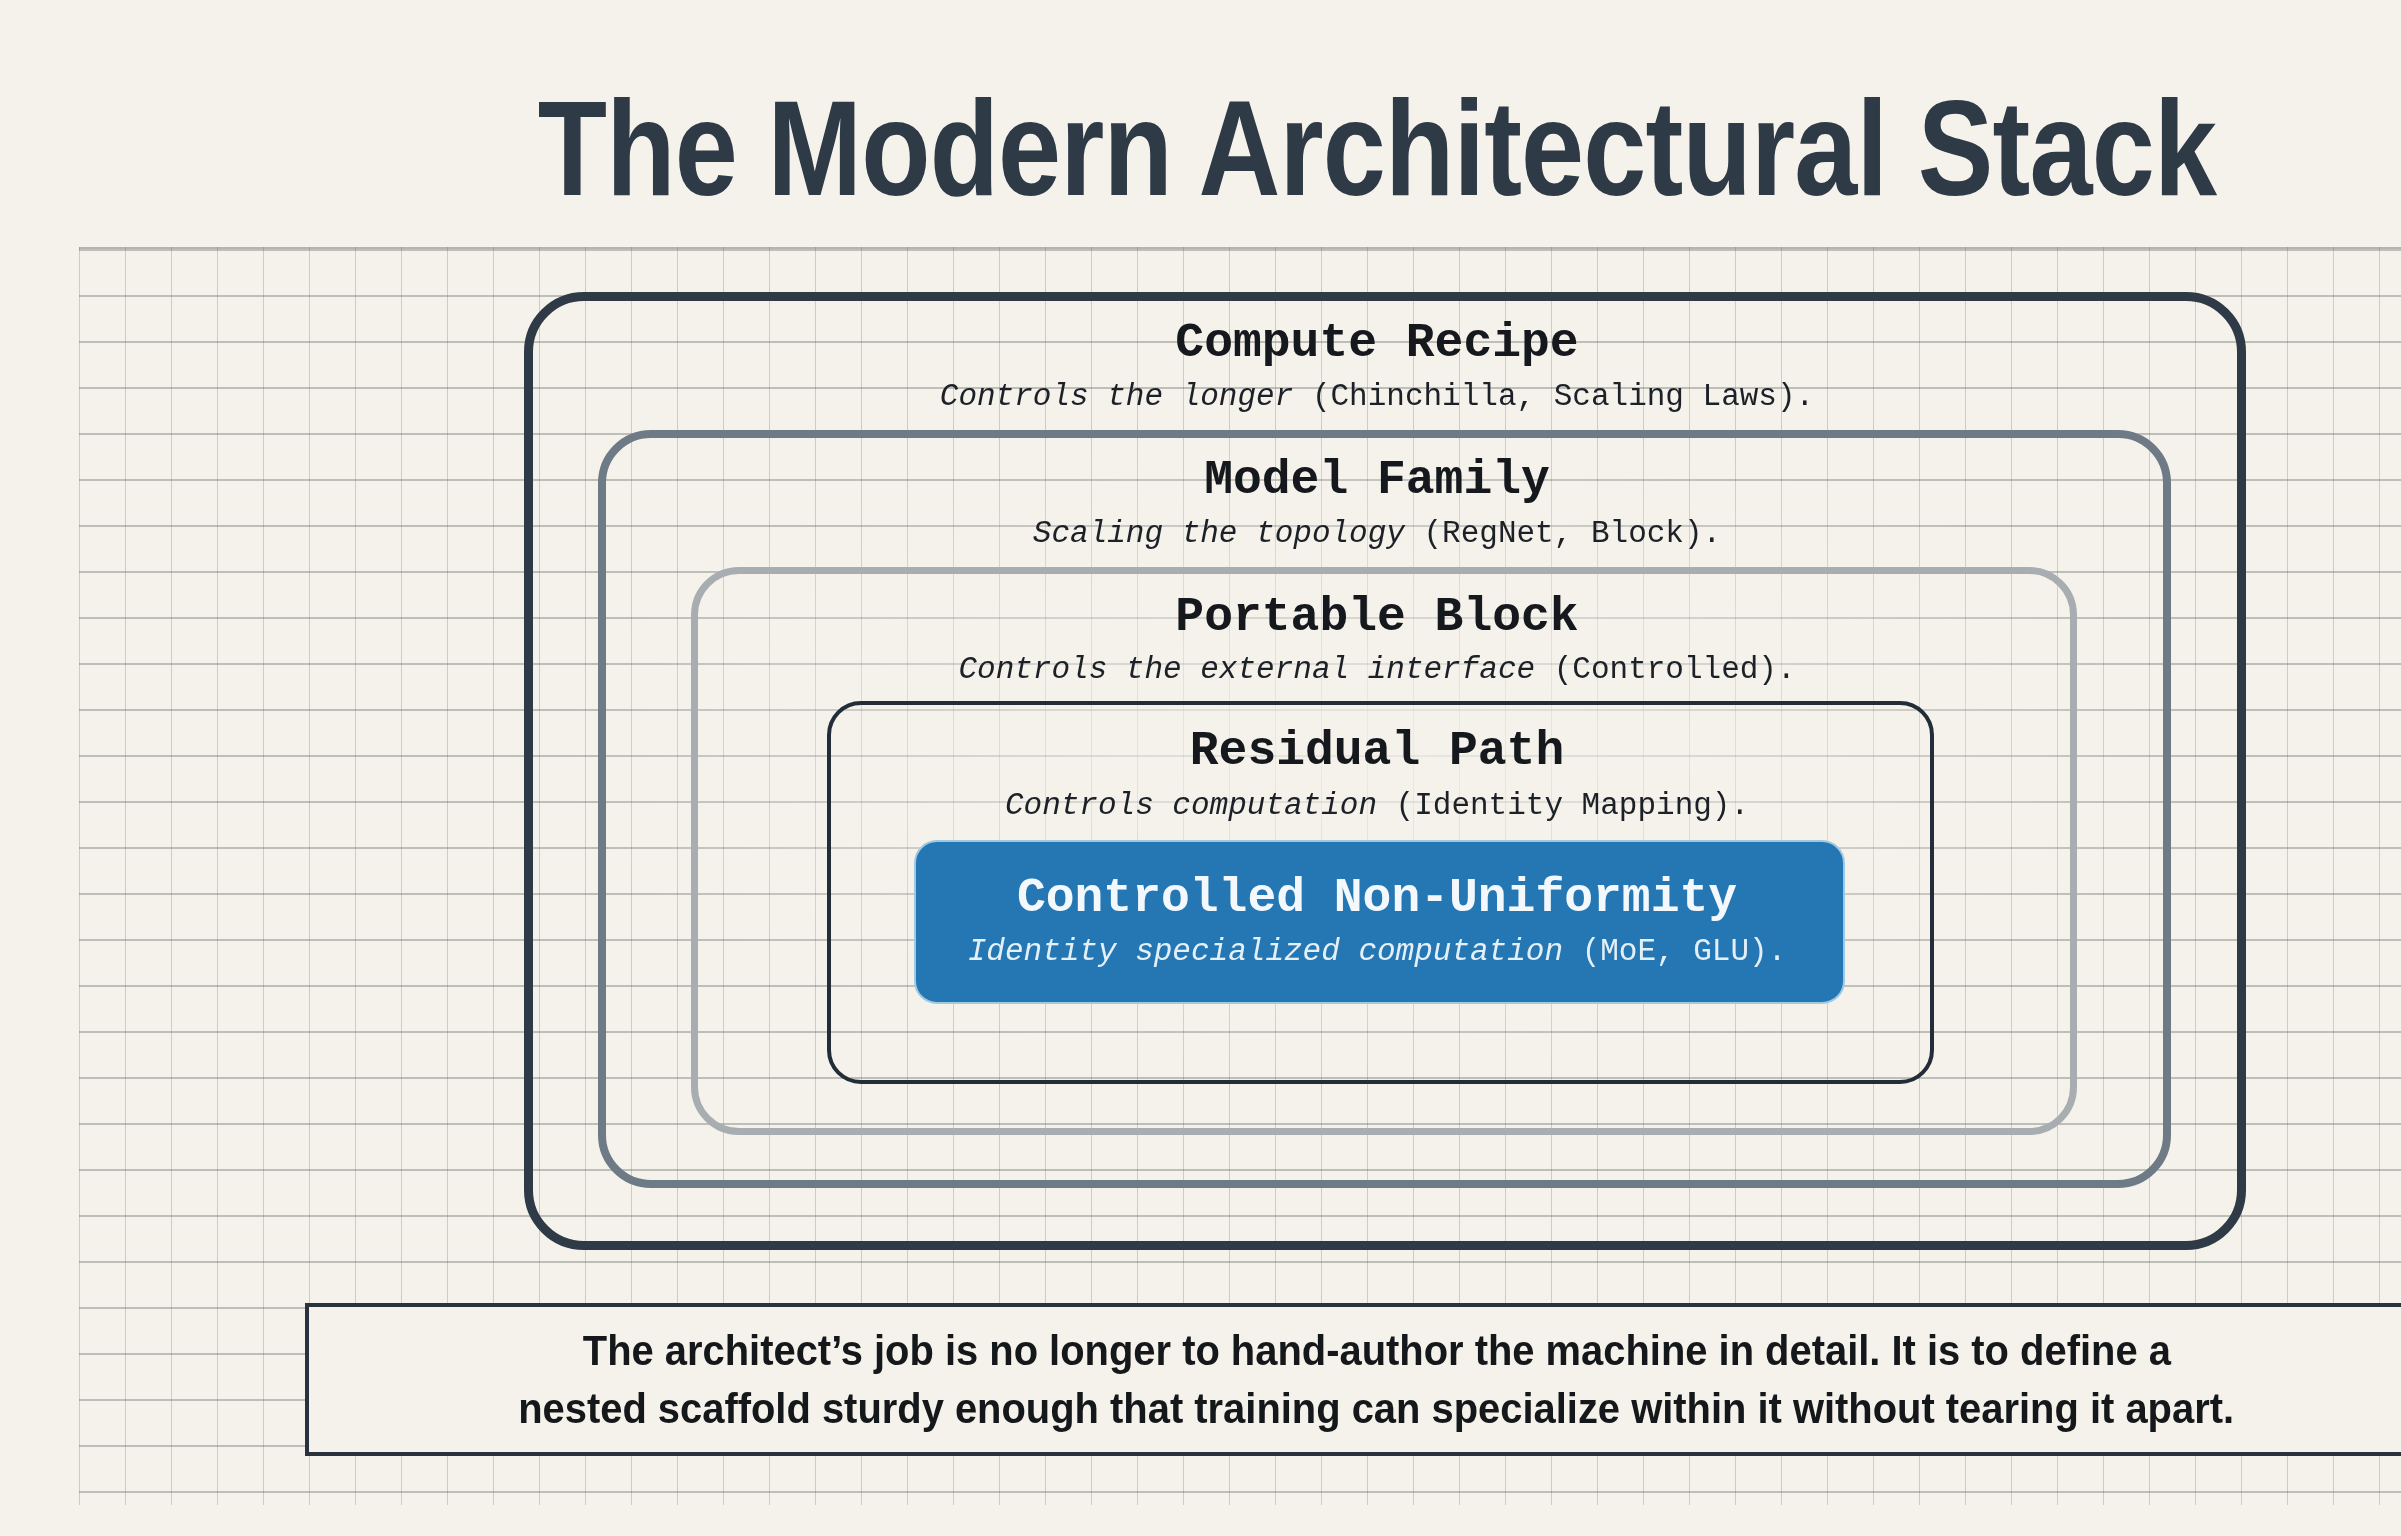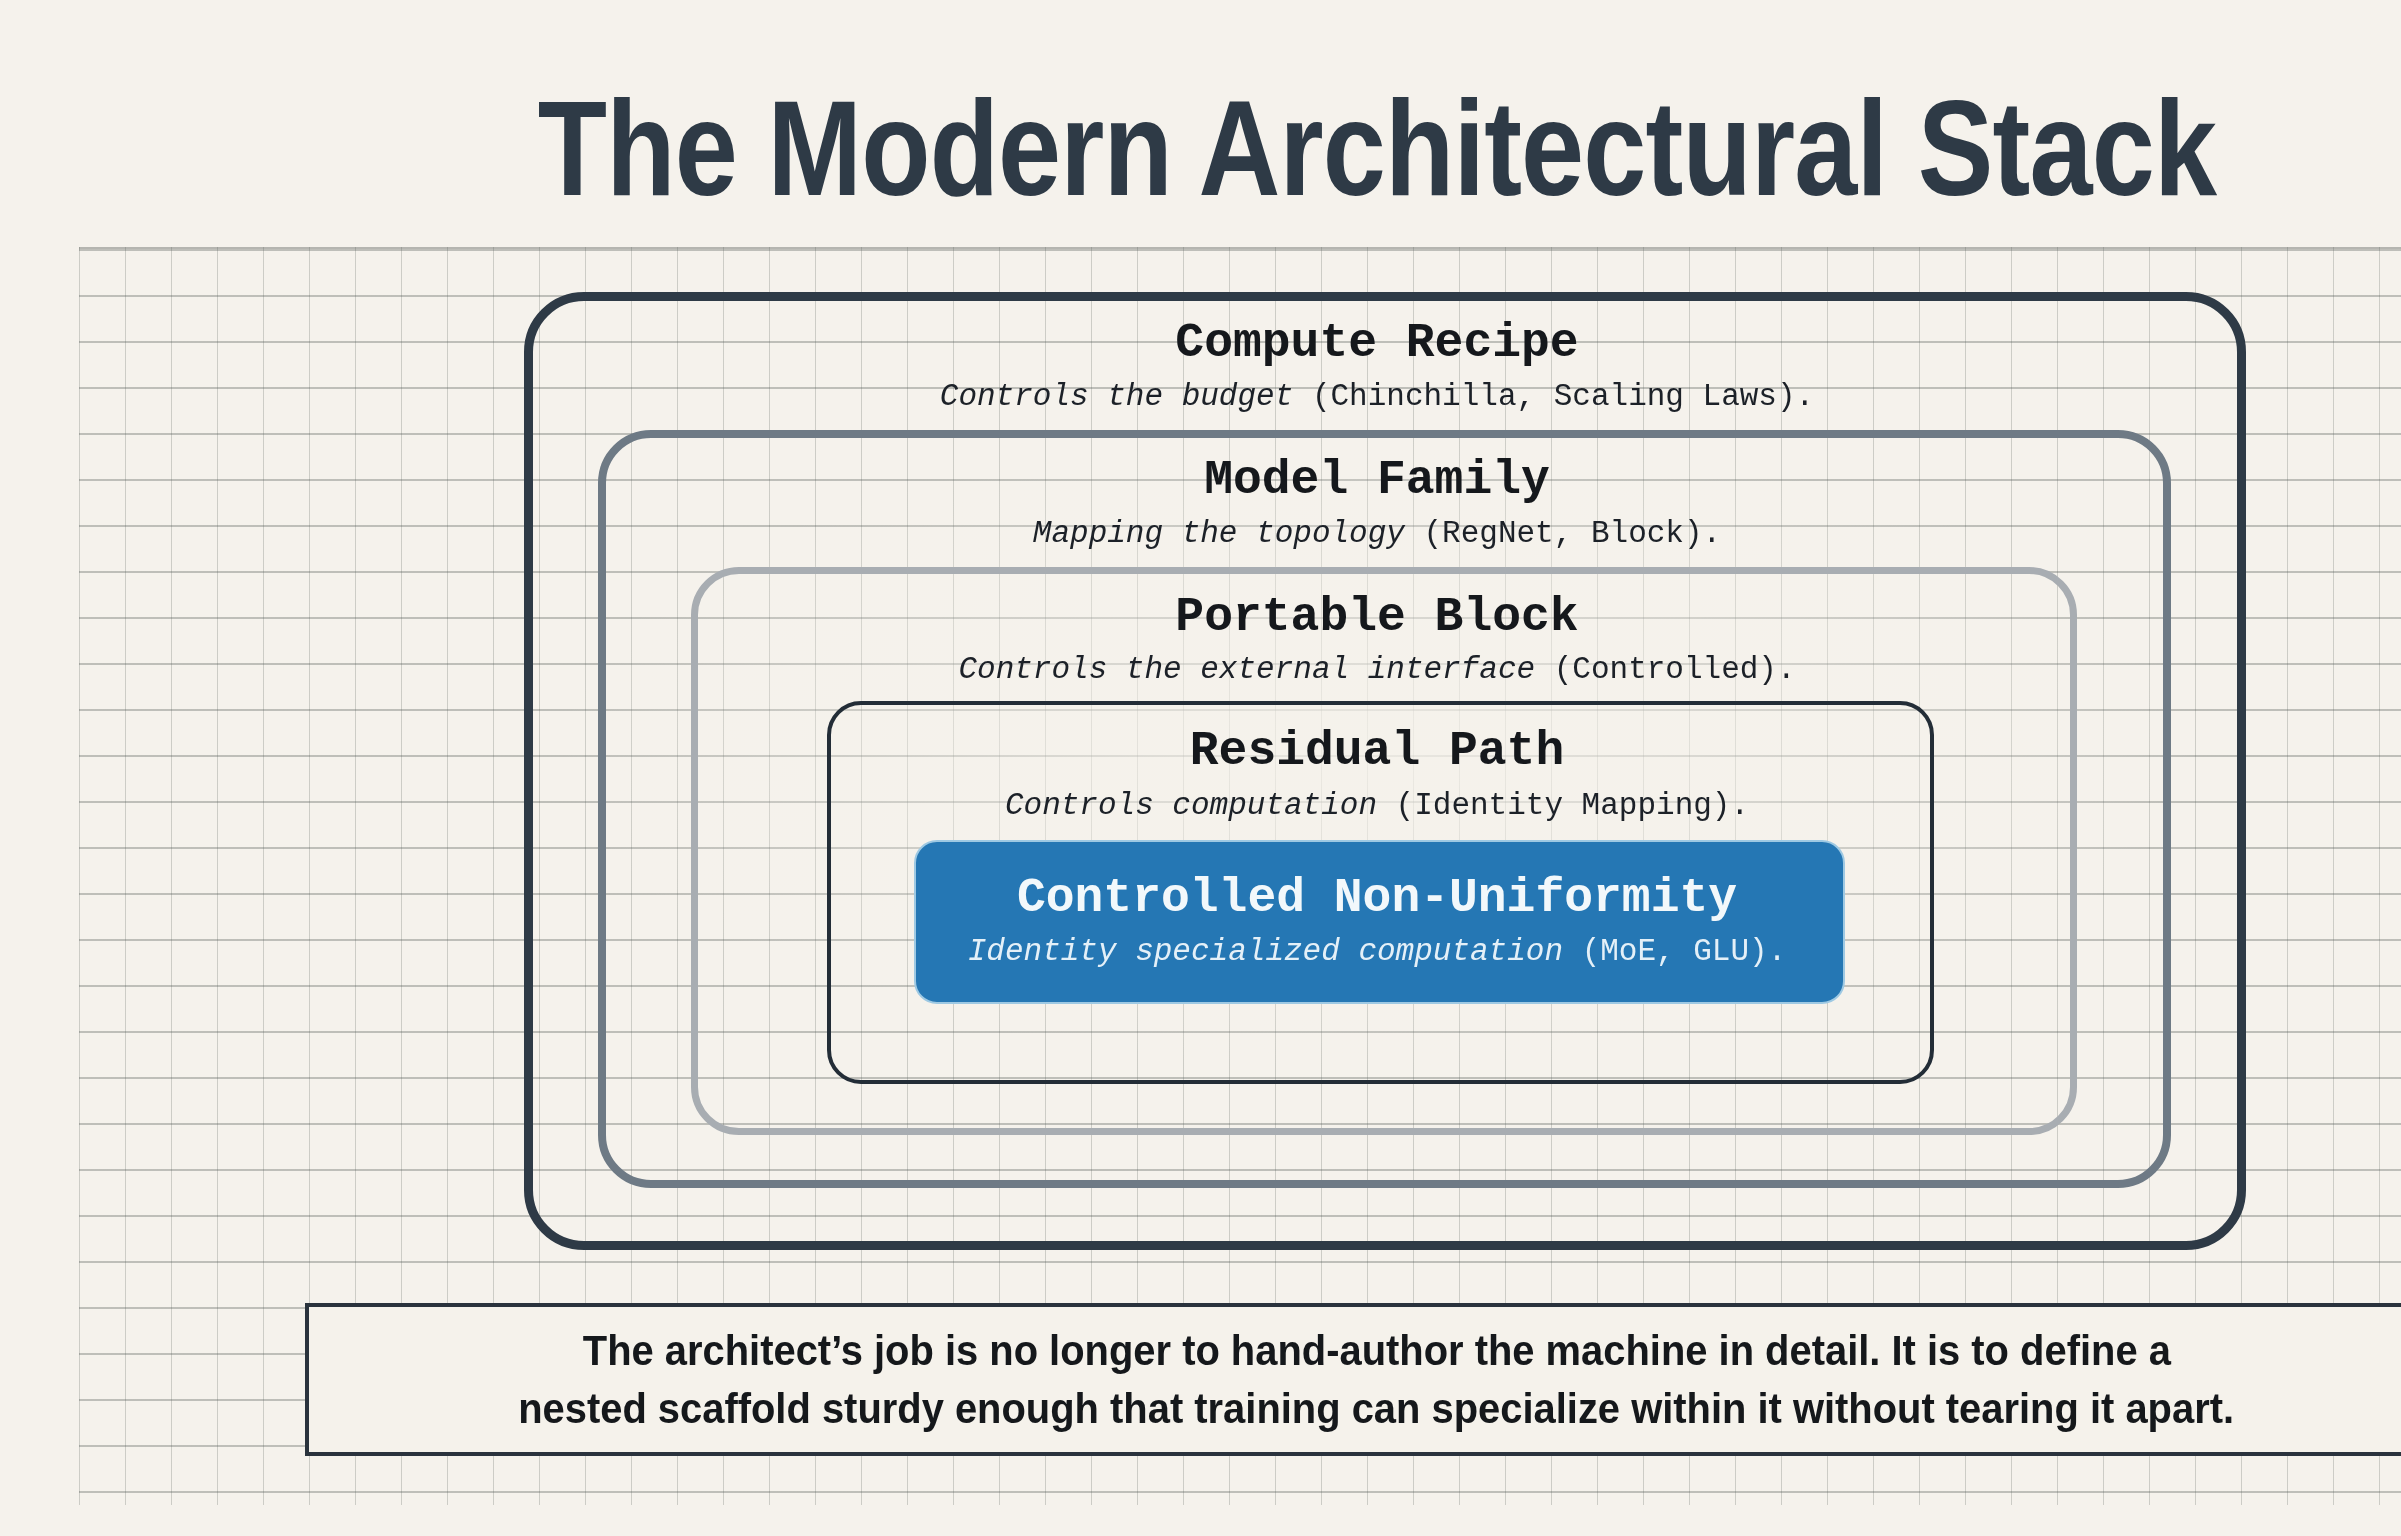--- a/index.html
+++ b/index.html
@@ -59,26 +59,26 @@
   <h1 class="page-title"><span class="squeeze">The Modern Architectural Stack</span></h1>
 
   <div class="layer-box box1"></div>
   <div class="layer-box box2"></div>
   <div class="layer-box box3"></div>
   <div class="layer-box box4"></div>
   <div class="layer-box blue-box"></div>
 
   <p class="layer-name" style="top:319px">Compute Recipe</p>
   <p class="layer-sub" style="top:381px">
-    <span class="ctrl">Controls the budget</span><span class="ex">(Chinchilla, Scaling Laws).</span>
+    <span class="ctrl">Controls the longer</span><span class="ex">(Chinchilla, Scaling Laws).</span>
   </p>
 
   <p class="layer-name" style="top:456px">Model Family</p>
   <p class="layer-sub" style="top:518px">
-    <span class="ctrl">Mapping the topology</span><span class="ex">(RegNet, Block).</span>
+    <span class="ctrl">Scaling the topology</span><span class="ex">(RegNet, Block).</span>
   </p>
 
   <p class="layer-name" style="top:593px">Portable Block</p>
   <p class="layer-sub" style="top:654px">
     <span class="ctrl">Controls the external interface</span><span class="ex">(Controlled).</span>
   </p>
 
   <p class="layer-name" style="top:727px">Residual Path</p>
   <p class="layer-sub" style="top:790px">
     <span class="ctrl">Controls computation</span><span class="ex">(Identity Mapping).</span>

